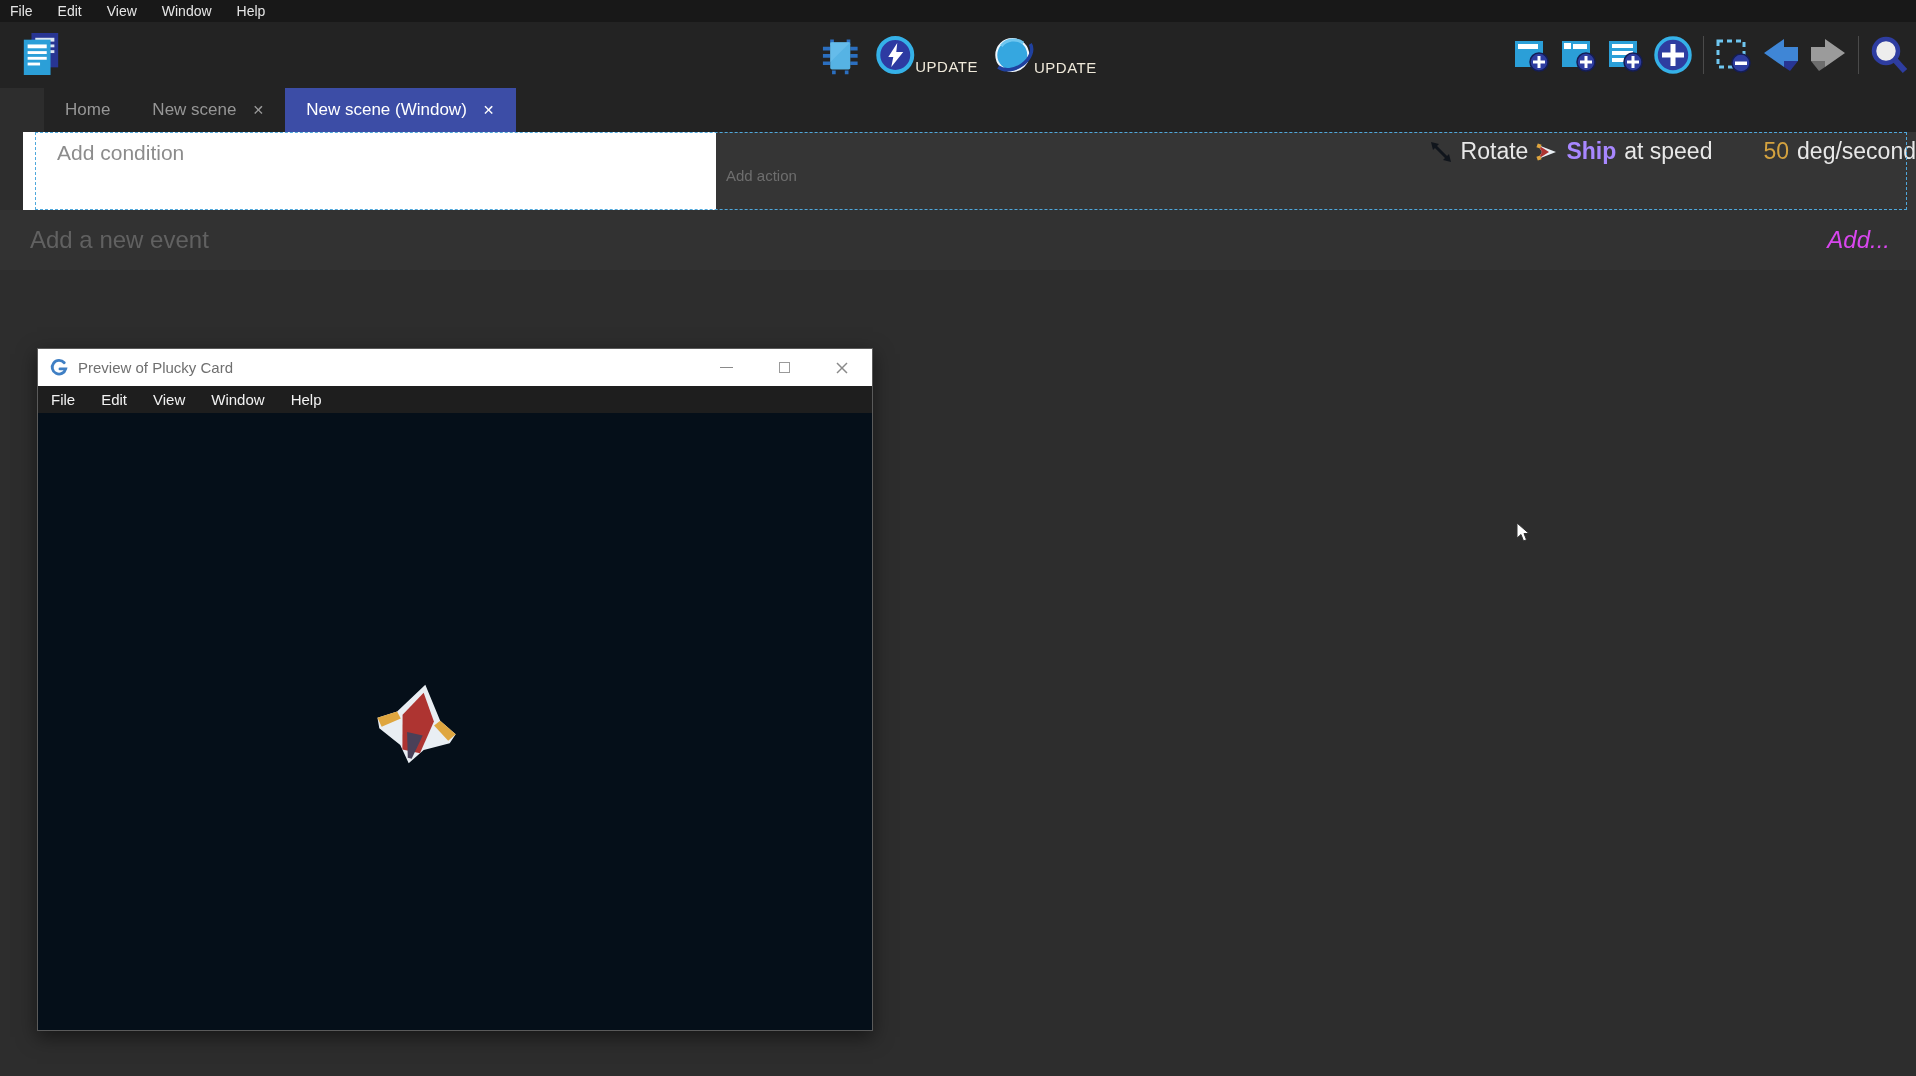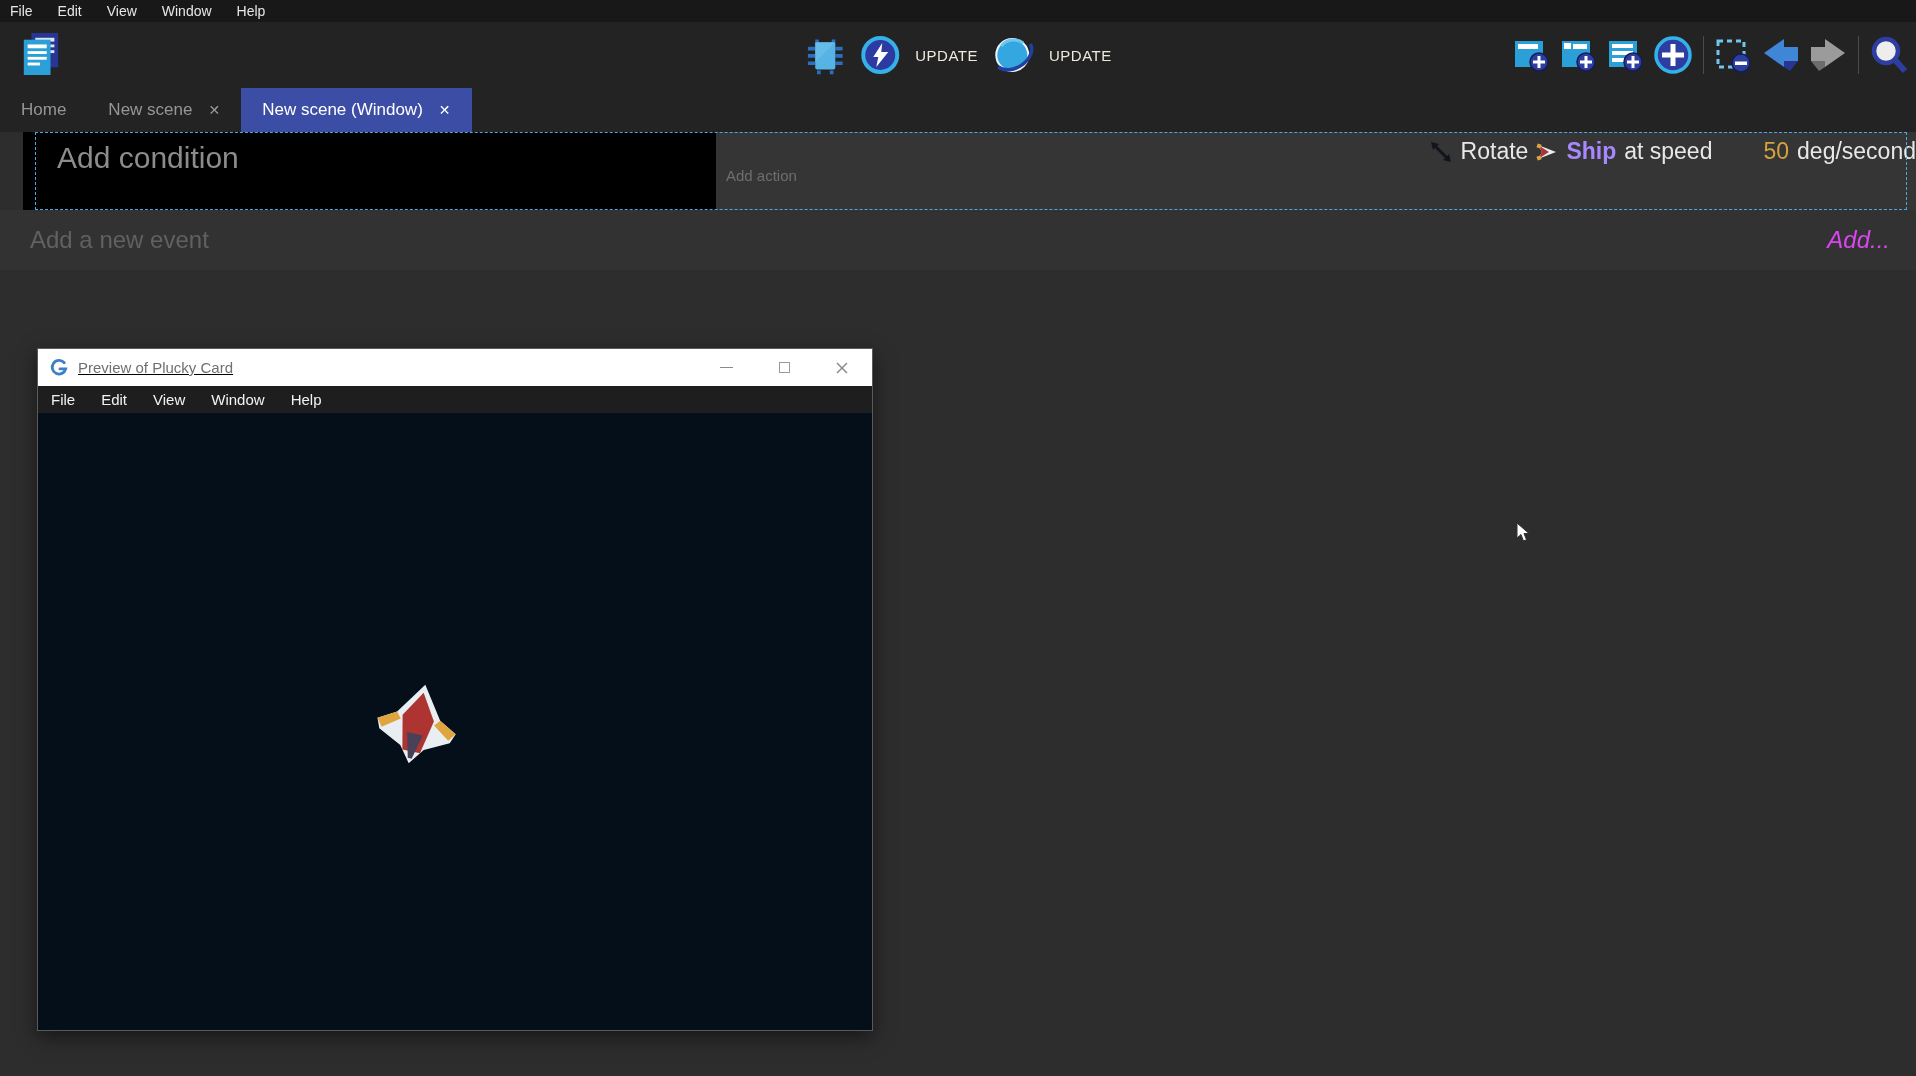--- a/index.html
+++ b/index.html
@@ -16,45 +16,45 @@
   
   .toolbar {
     height:66px; background:#232323; position:relative;
     display:flex; align-items:center;
   }
   .pm-btn { position:absolute; left:20px; top:10px; width:44px; height:48px; }
   .toolbar-center {
     position:absolute; left:50%; top:0; transform:translateX(-50%);
     height:66px; display:flex; align-items:center; gap:14px;
   }
-  .tool-chip { display:flex; align-items:center; gap:15px; background:none; border:none; cursor:pointer; }
+  .tool-chip { display:flex; align-items:flex-end; gap:0; background:none; border:none; cursor:pointer; }
   .chip-label { color:#efe9da; font-size:15px; letter-spacing:0.5px; }
   .toolbar-right {
     position:absolute; right:6px; top:0; height:66px;
     display:flex; align-items:center; gap:5px;
   }
   .icon-btn { width:42px; height:44px; background:none; border:none; display:flex; align-items:center; justify-content:center; cursor:pointer; }
   .tb-sep { width:1px; height:38px; background:#4a4a4a; margin:0 4px; }
 
   
-  .tabbar { height:44px; background:#232323; display:flex; align-items:stretch; }
+  .tabbar { height:44px; background:#232323; display:flex; align-items:stretch;margin-left:44px; }
   .tab {
     display:flex; align-items:center; gap:16px; padding:0 21px;
     font-size:17px; color:#969696; cursor:pointer; white-space:nowrap;
   }
   .tab .close { font-size:14px; color:#9a9a9a; }
   .tab.active { background:#3c4da6; color:#ffffff; }
   .tab.active .close { color:#ffffff; }
 
   
   .event-sheet { position:relative; background:#2d2d2d; }
   .event-row { margin-left:23px; height:78px; display:flex; position:relative; }
   .condition-zone {
-    width:693px; background:#000000; padding:9px 0 0 34px;
-    font-size:30px; color:#8c8c8c;
+    width:693px; background:#ffffff; padding:9px 0 0 34px;
+    font-size:21px; color:#8c8c8c;
   }
   .action-zone { flex:1; background:#353535; padding:6px 0 0 10px; }
   .action-line { display:flex; align-items:center; gap:8px; font-size:23px; color:#e8e8e8;justify-content:flex-end; }
   .obj-name { color:#a887ff; font-weight:bold; }
   .num-val { color:#d4a23f;margin-left:43px; }
   .action-placeholder { font-size:15px; color:#6e6e6e; margin-top:2px; }
   .selection-outline {
     position:absolute; left:12px; top:0; right:9px; bottom:0;
     border:1px dashed #4fa8dc; pointer-events:none;
   }
@@ -66,21 +66,21 @@
   .add-band .add-more { color:#d946ef;font-style:italic; }
 
   
   .preview-window {
     position:absolute; left:37px; top:348px; width:836px; height:683px;
     border:1px solid #5a5a5a; box-shadow:0 6px 18px rgba(0,0,0,0.5);
     display:flex; flex-direction:column; background:#050f19;
   }
   .pv-titlebar {
     height:37px; background:#ffffff; display:flex; align-items:center;
-    padding-left:12px; gap:9px; flex:0 0 auto;text-decoration:underline;
+    padding-left:12px; gap:9px; flex:0 0 auto;
   }
   .pv-title { color:#6f6f6f; font-size:15px; }
   .pv-controls { margin-left:auto; margin-right:22px; display:flex; align-items:center; gap:42px; }
   .pv-ctl { width:16px; height:16px; display:flex; align-items:center; justify-content:center; cursor:pointer; }
   .min-glyph { width:13px; height:0; border-top:1.5px solid #8a8a8a; }
   .max-glyph { width:11px; height:11px; border:1.5px solid #9a9a9a; }
   .pv-menubar {
     height:27px; background:#1e1e1e; display:flex; align-items:center;
     padding-left:13px; gap:26px; font-size:15px; color:#f2f2f2; flex:0 0 auto;
   }

